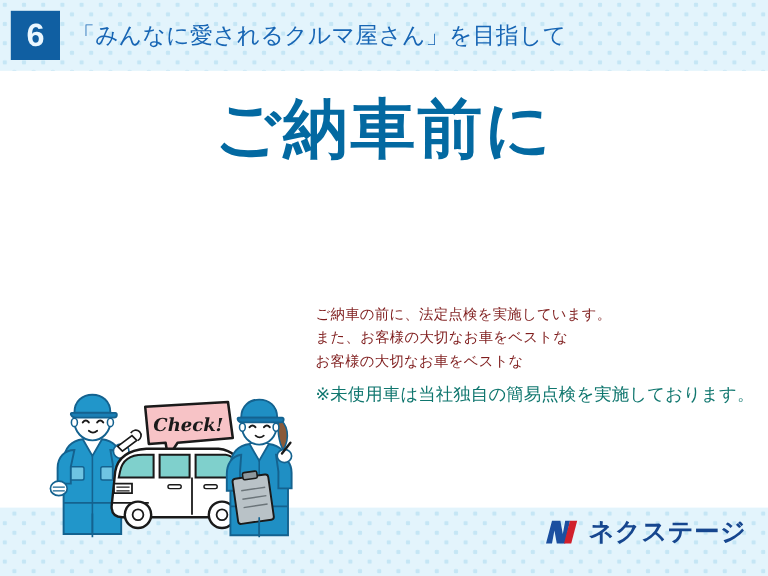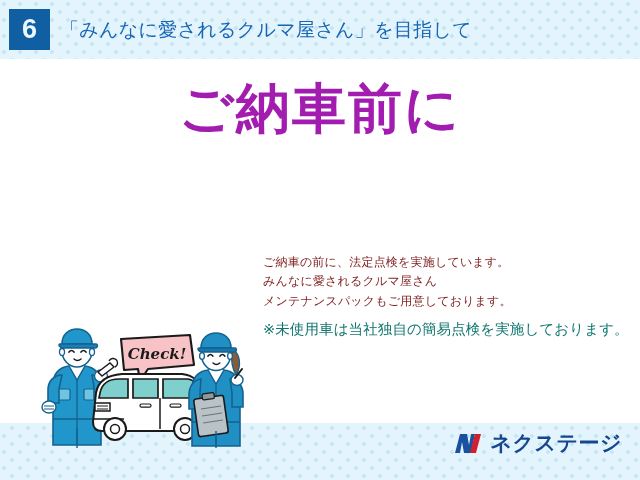--- a/index.html
+++ b/index.html
@@ -75,21 +75,21 @@
 
   
   #hero {
     position: absolute;
     left: 0;
     top: 22px;
     width: 640px;
     text-align: center;
   }
   .hero-line {
-    color: #a21caf;
+    color: #0369a1;
     font-weight: bold;
     line-height: 1.02;
     letter-spacing: 2px;
     white-space: nowrap;
   }
   #hero-line-1 {
     font-size: 54px;
   }
   #hero-line-2 {
     font-size: 59px;
@@ -183,22 +183,22 @@
   <div id="panel">
 
     <div id="hero">
       <div class="hero-line" id="hero-line-1">ご納車前に</div>
     </div>
 
     <div id="lower">
 
       <div id="body-copy">
         <div class="copy-line">ご納車の前に、法定点検を実施しています。</div>
-        <div class="copy-line">みんなに愛されるクルマ屋さん</div>
-        <div class="copy-line">メンテナンスパックもご用意しております。</div>
+        <div class="copy-line">また、お客様の大切なお車をベストな</div>
+        <div class="copy-line">お客様の大切なお車をベストな</div>
         <div class="copy-note">※未使用車は当社独自の簡易点検を実施しております。</div>
       </div>
 
       <div id="illustration">
         <svg width="215" height="125" viewBox="0 0 215 125" xmlns="http://www.w3.org/2000/svg">
 
           <g>
 
             <path d="M17 62 C17 50 24 44 33 43 L49 43 C58 44 65 50 65 62 L65 122 L17 122 Z" fill="#2196ca" stroke="#14628f" stroke-width="1.6"></path>
 

